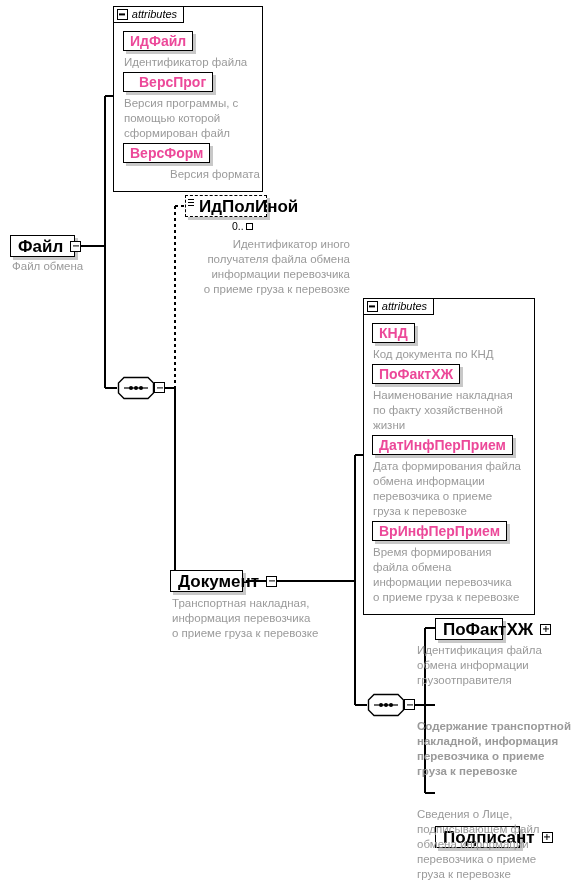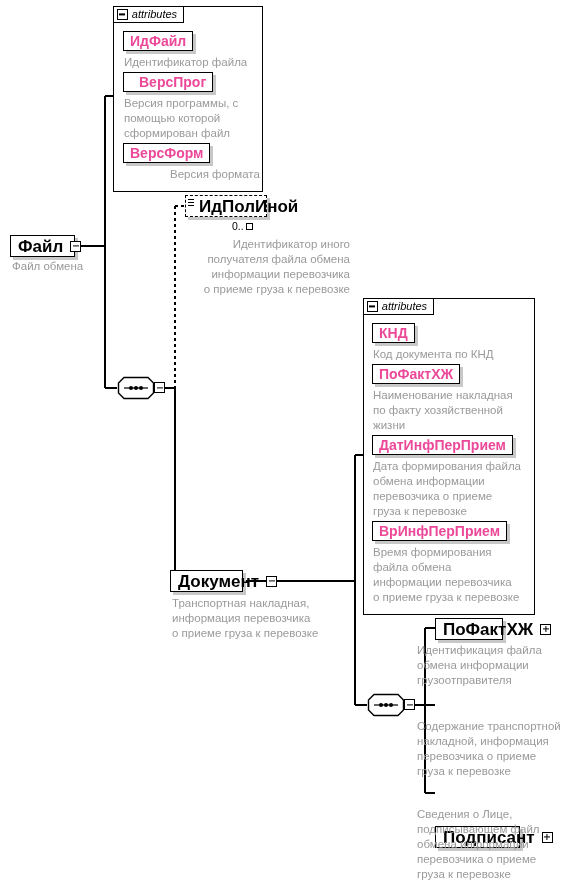--- a/index.html
+++ b/index.html
@@ -360,21 +360,21 @@
   </div>
 
   <div class="node" style="left:435px; top:618px; width:68px;">
     <span class="nlabel">ПоФактХЖ</span>
     <span class="ctrl plus"></span>
   </div>
   <div class="doc" style="left:417px; top:643px; width:160px;">Идентификация файла
 обмена информации
 грузоотправителя</div>
 
-  <div class="doc" style="left:417px; top:719px; width:162px;">Содержание транспортной
+  <div class="doc" style="left:417px; top:719px; width:162px;font-weight:bold;">Содержание транспортной
 накладной, информация
 перевозчика о приеме
 груза к перевозке</div>
 
   <div class="node" style="left:435px; top:782px; width:85px;margin-top:44px;">
     <span class="nlabel">Подписант</span>
     <span class="ctrl plus"></span>
   </div>
   <div class="doc" style="left:417px; top:807px; width:162px;">Сведения о Лице,
 подписывающем файл

